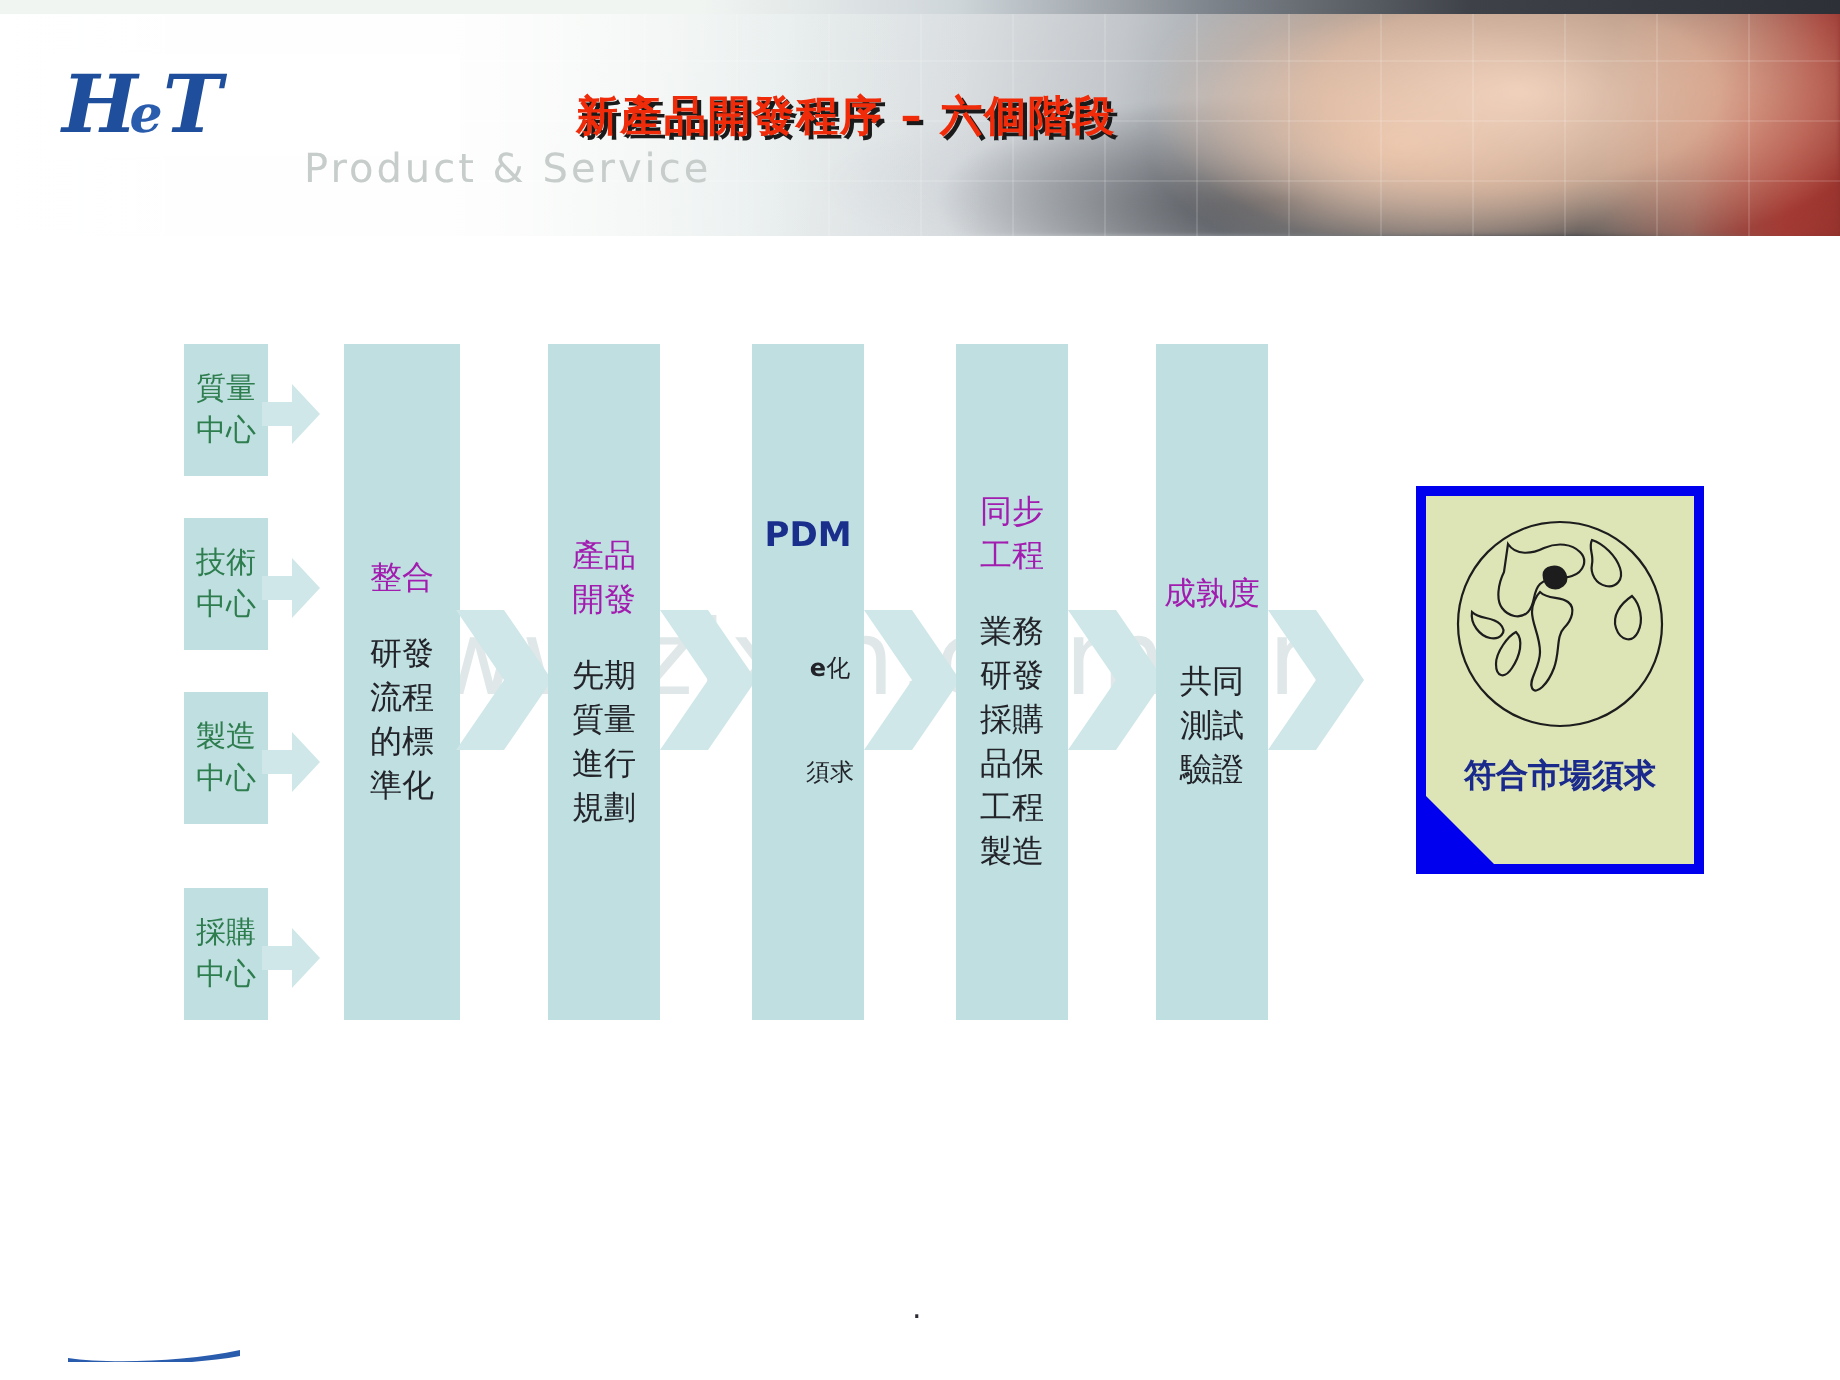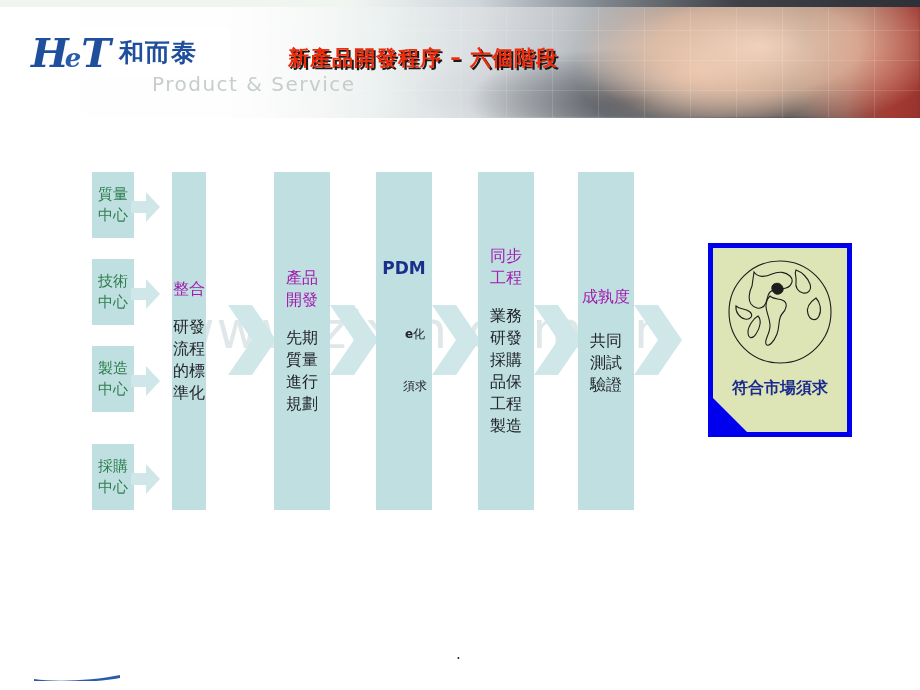--- a/index.html
+++ b/index.html
@@ -297,21 +297,20 @@
     <div class="hdr-layer3"></div>
     <div class="hdr-mosaic"></div>
     <div class="hdr-topstrip"></div>
   </div>
 </div>
 
 <div id="logo-box">
   <span class="logo-h">H</span>
   <span class="logo-e">e</span>
   <span class="logo-t">T</span>
-  <span class="logo-cn">和而泰</span>
 </div>
 <svg id="logo-underline" viewBox="0 0 86 6" preserveAspectRatio="none">
   <path d="M0,4 C20,7 58,6 86,0 L86,3 C58,8 20,8 0,6 Z" fill="#2a5cae"></path>
 </svg>
 <div id="logo-tagline">Product &amp; Service</div>
 <div id="slide-title">新產品開發程序 – 六個階段</div>
 
 <div id="watermark">www.zixin.com.cn</div>
 
 <div id="diagram">
@@ -341,21 +340,21 @@
   </svg>
 
   <div class="side-label" style="left:92px; top:444px; height:66px;">
     <span style="white-space:pre-line">採購
 中心</span>
   </div>
   <svg class="side-arrow" style="left:131px; top:462px;" viewBox="0 0 30 34">
     <path d="M0,11 L15,11 L15,2 L29,17 L15,32 L15,23 L0,23 Z" fill="#cfe7e8"></path>
   </svg>
 
-  <div class="stage-col" style="left:172px; width:34px;">
+  <div class="stage-col" style="left:172px; width:58px;">
     <div class="stage-inner">
       <div class="stage-head">整合</div>
       <div class="stage-body">研發
 流程
 的標
 準化</div>
     </div>
   </div>
   <svg class="chevron" style="left:228px; top:305px; width:48px;" viewBox="0 0 48 70">
     <path d="M0,0 L24,35 L0,70 L24,70 L48,35 L24,0 Z" fill="#cfe7e8"></path>

